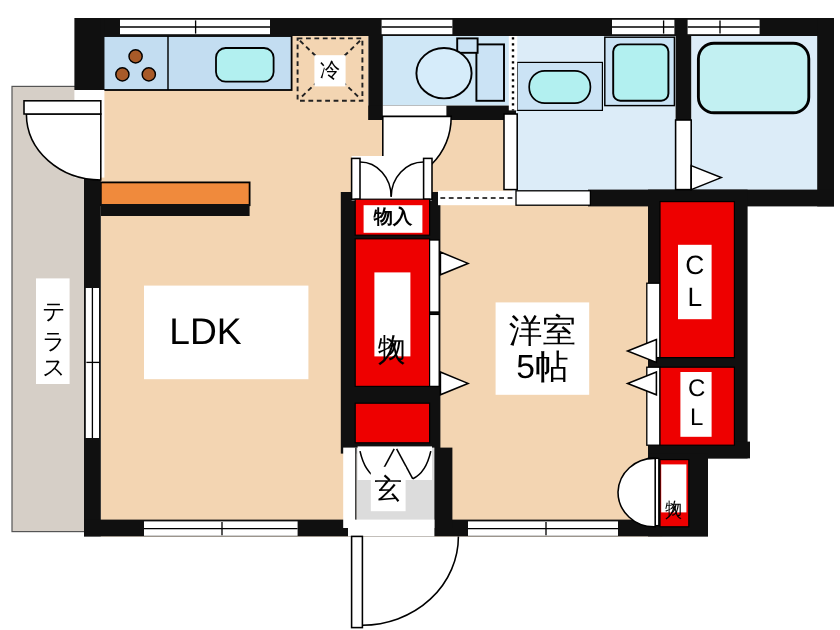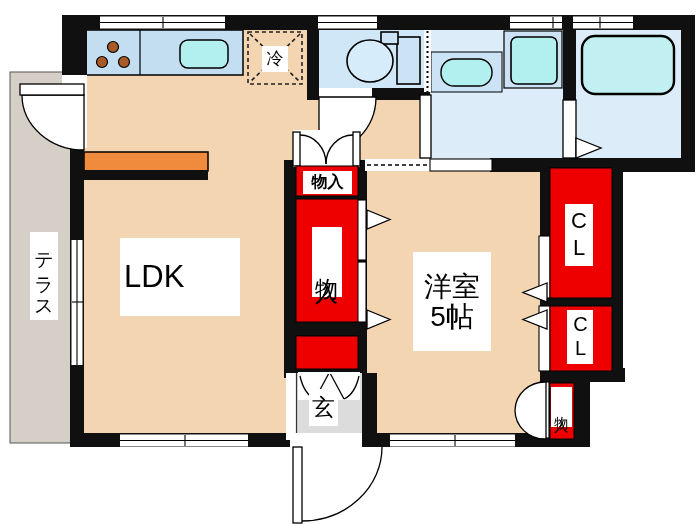--- a/index.html
+++ b/index.html
@@ -3,21 +3,21 @@
 <meta charset="utf-8">
 <style>
   html,body{margin:0;padding:0;background:#fff;}
   #plan{position:relative;width:700px;height:525px;background:#fff;overflow:hidden;
         font-family:"Liberation Sans","DejaVu Sans",sans-serif;}
   #plan svg{position:absolute;left:0;top:0;}
   .lbl{position:absolute;background:#fff;color:#000;display:flex;align-items:center;
        justify-content:center;text-align:center;line-height:1.05;}
   .v{writing-mode:vertical-rl;text-orientation:upright;letter-spacing:2px;}
   .ldk-box{flex-direction:column;align-items:flex-start;justify-content:center;
-           padding-left:4px;font-weight:400;}
+           padding-left:21px;font-weight:400;}
   .ldk-box .l1{font-size:31px;}
   .ldk-box .l2{font-size:27px;}
   .west-box{flex-direction:column;}
   .west-box .l1,.west-box .l2{font-size:28px;}
 </style>
 </head>
 <body>
 
 <div id="plan">
 <svg width="700" height="525" viewBox="0 0 700 525">
@@ -174,21 +174,21 @@
     <rect x="550" y="168" width="62" height="130"></rect>
     <rect x="550" y="306" width="62" height="65"></rect>
     <rect x="550" y="383" width="24" height="56"></rect>
   </g>
 </svg>
 
 <div class="lbl ldk-box" style="left:120px;top:238px;width:116px;height:78px;">
   <span class="l1">LDK</span>
 </div>
 
-<div class="lbl west-box" style="left:413px;top:252px;width:78px;height:99px;">
+<div class="lbl west-box" style="left:413px;top:252px;width:78px;height:77px;">
   <span class="l1">洋室</span>
   <span class="l2">5帖</span>
 </div>
 
 <div class="lbl v" style="left:30px;top:232px;width:28px;height:88px;font-size:19px;">テラス</div>
 
 <div class="lbl" style="left:262px;top:46px;width:26px;height:26px;font-size:17px;">冷</div>
 
 <div class="lbl" style="left:309px;top:389px;width:29px;height:37px;font-size:23px;">玄</div>
 

